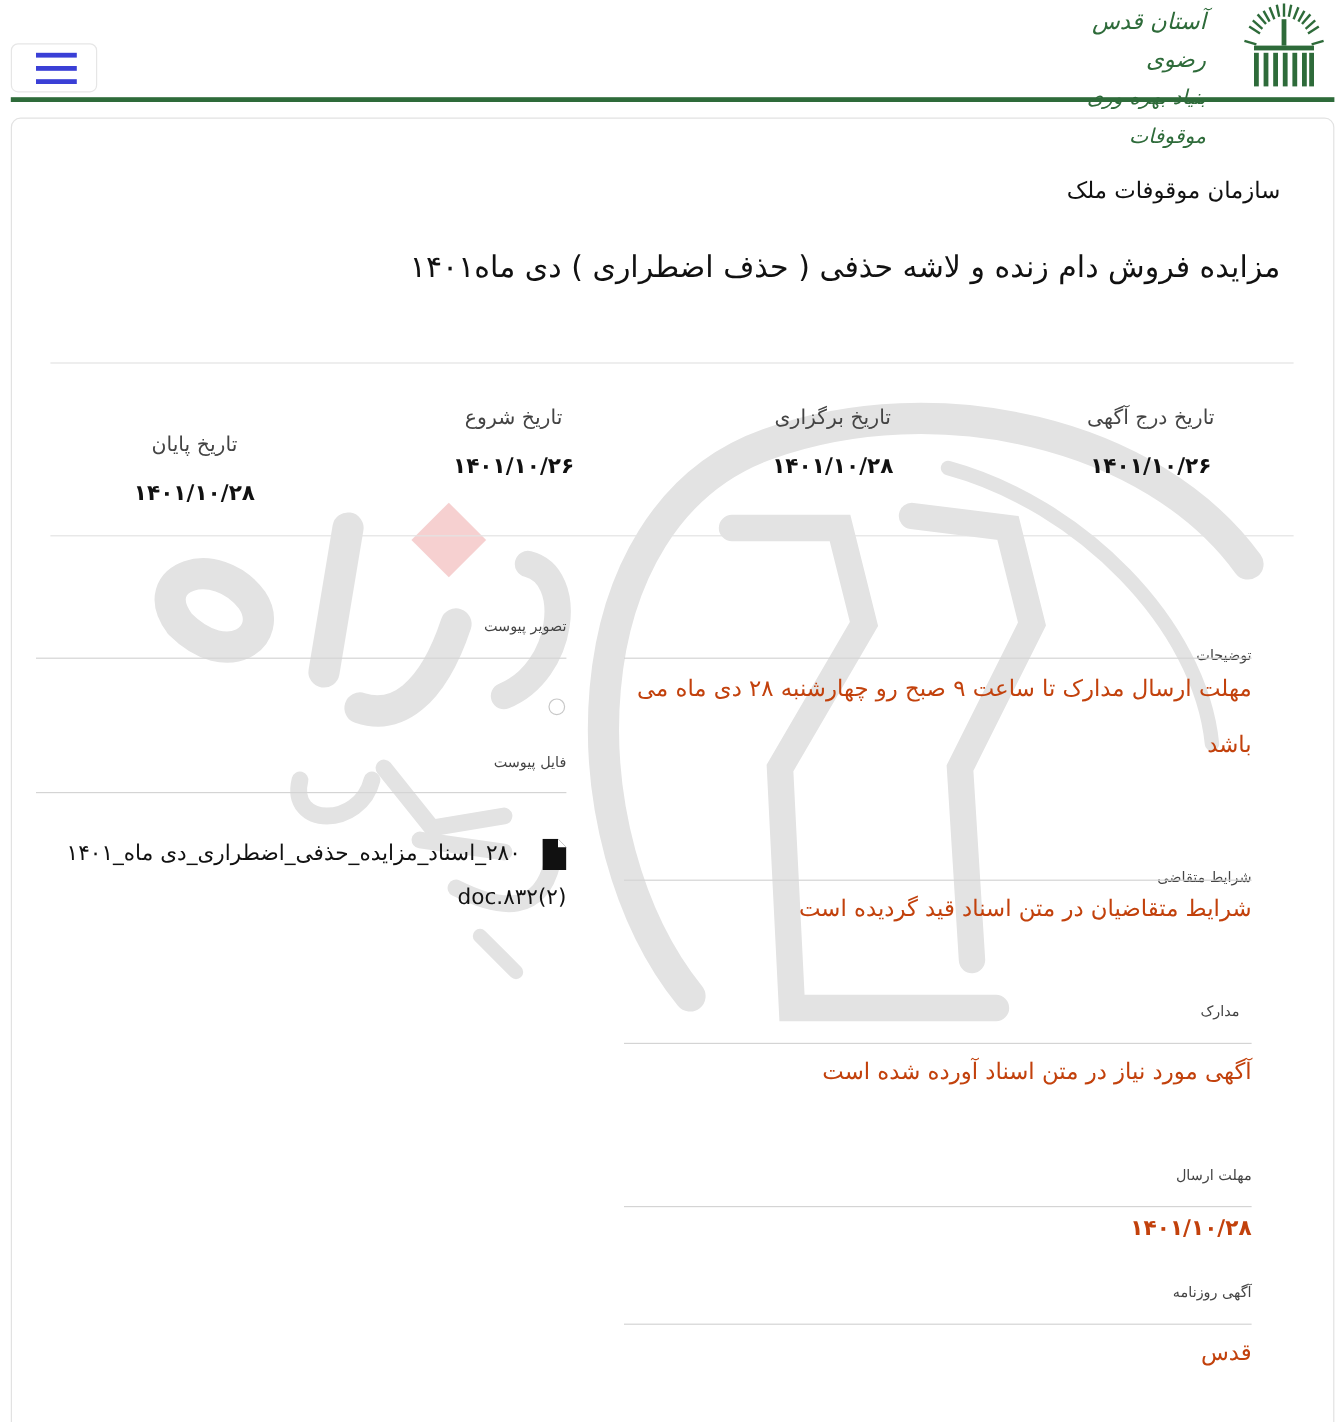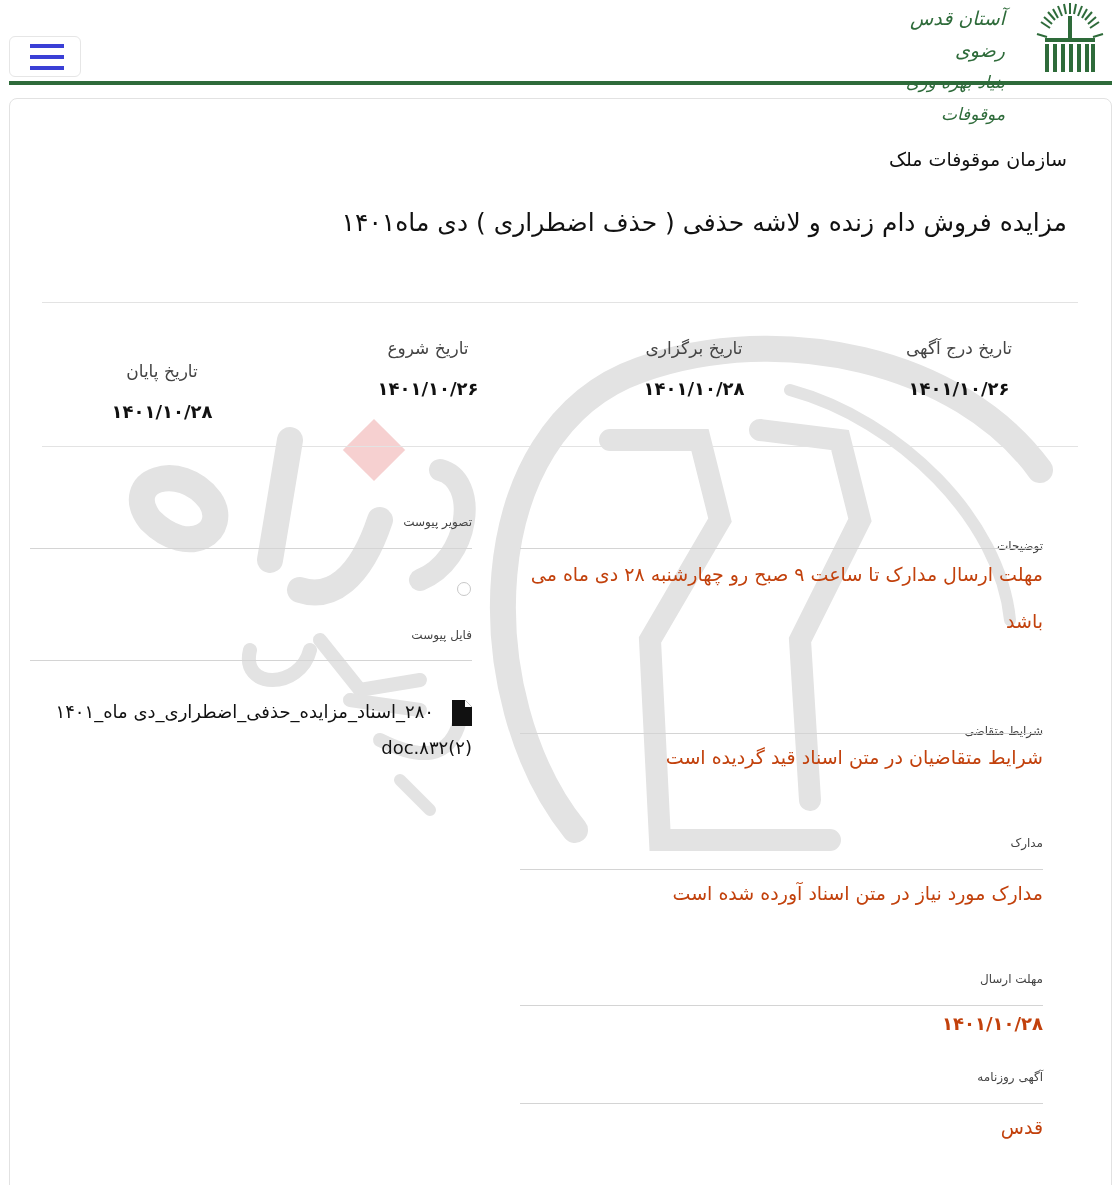--- a/index.html
+++ b/index.html
@@ -177,23 +177,23 @@
   <div class="hr" style="left:42px; top:446px; width:1036px;"></div>
 
   <div class="field-label" style="right:74px; top:539px;">توضیحات</div>
   <div class="hr dark" style="left:520px; top:548px; width:523px;"></div>
   <div class="field-value" style="right:74px; top:551px; width:520px;">مهلت ارسال مدارک تا ساعت ۹ صبح رو چهارشنبه ۲۸ دی ماه می باشد</div>
 
   <div class="field-label" style="right:74px; top:700px;margin-top:24px;">شرایط متقاضی</div>
   <div class="hr dark" style="left:520px; top:733px; width:523px;"></div>
   <div class="field-value" style="right:74px; top:734px; width:520px;">شرایط متقاضیان در متن اسناد قید گردیده است</div>
 
-  <div class="field-label" style="right:74px; top:836px;text-align:center;">مدارک</div>
+  <div class="field-label" style="right:84px; top:836px;text-align:center;">مدارک</div>
   <div class="hr dark" style="left:520px; top:869px; width:523px;"></div>
-  <div class="field-value" style="right:74px; top:870px; width:520px;">مدارک مورد نیاز در متن اسناد آورده شده است</div>
+  <div class="field-value" style="right:74px; top:870px; width:520px;">آگهی مورد نیاز در متن اسناد آورده شده است</div>
 
   <div class="field-label" style="right:74px; top:972px;">مهلت ارسال</div>
   <div class="hr dark" style="left:520px; top:1005px; width:523px;"></div>
   <div class="field-value" style="right:74px; top:1000px; font-weight:bold; font-size:18px;">۱۴۰۱/۱۰/۲۸</div>
 
   <div class="field-label" style="right:74px; top:1070px;">آگهی روزنامه</div>
   <div class="hr dark" style="left:520px; top:1103px; width:523px;"></div>
   <div class="field-value" style="right:74px; top:1104px;">قدس</div>
 
   <div class="field-label" style="right:645px; top:515px;">تصویر پیوست</div>

